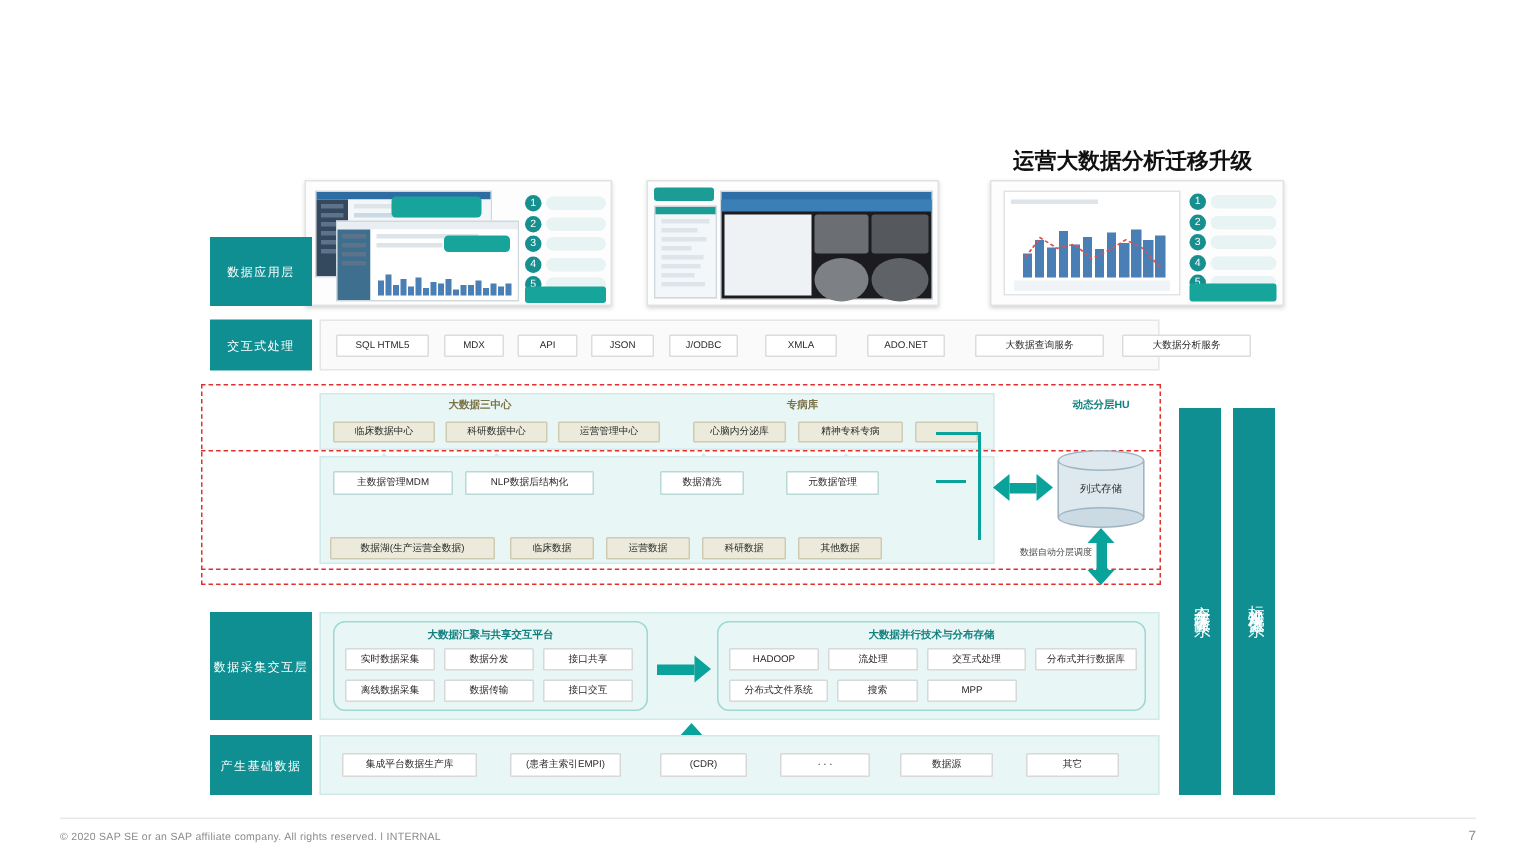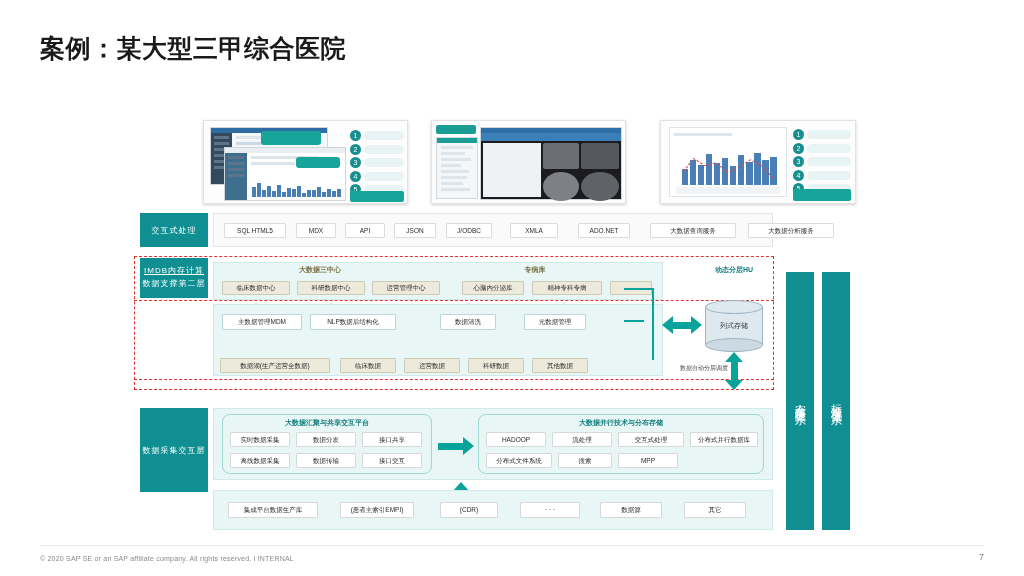--- a/index.html
+++ b/index.html
@@ -160,21 +160,20 @@
     position: absolute; right: 40px; bottom: 14px;
     font-size: 9px; color: #8a8a8a;
   }
   .rule { position:absolute; left:40px; right:40px; bottom:30px; height:1px; background:#e9e9e9; }
 </style>
 </head>
 <body>
 
 <div class="slide">
 
-  <div class="page-title">案例：某大型三甲综合医院</div>
 
   <div class="shot-card" style="left:203px; top:120px; width:205px; height:84px;">
     <div class="mini mini-browser" style="left:6px; top:6px; width:118px; height:58px;">
       <div class="mini-topbar" style="background:#2e6da4;"></div>
       <div class="mini-side">
           <i></i>
           <i></i>
           <i></i>
           <i></i>
           <i></i>
@@ -270,20 +269,21 @@
         <div style="position:absolute; left:0; top:0; right:0; height:8px; background:#3b7fb8;"></div>
         <div style="position:absolute; left:2px; top:10px; width:58px; bottom:2px; background:#eef2f5;"></div>
         <div style="position:absolute; left:62px; top:10px; width:36px; height:26px; background:#6b6f74; border-radius:2px;"></div>
         <div style="position:absolute; left:100px; top:10px; width:38px; height:26px; background:#55585c; border-radius:2px;"></div>
         <div style="position:absolute; left:62px; top:39px; width:36px; height:29px; background:#7d8186; border-radius:50%;"></div>
         <div style="position:absolute; left:100px; top:39px; width:38px; height:29px; background:#5f6367; border-radius:50%;"></div>
       </div>
     </div>
   </div>
 
+  <div class="shot-head" style="left:655px; top:98px; width:200px;">运营大数据分析迁移升级</div>
   <div class="shot-card" style="left:660px; top:120px; width:196px; height:84px;">
     <div class="mini" style="left:8px; top:6px; width:118px; height:70px; background:#ffffff; border:1px solid #dfe4e8;">
       <div class="mini-row" style="width:50%; margin-top:5px;"></div>
       <div class="bars" style="left:10%; right:8%; bottom:16%; height:52%;">
         <span style="height:45%"></span>
           <span style="height:72%"></span>
           <span style="height:58%"></span>
         <span style="height:88%"></span>
           <span style="height:62%"></span>
           <span style="height:78%"></span>
@@ -317,26 +317,24 @@
           <s></s>
         </div>
       <div class="numitem">
           <b>5</b>
           <s></s>
         </div>
     </div>
     <div class="greenbar" style="left:132px; top:68px; width:58px; height:12px; background:#17a59b;"></div>
   </div>
 
+  <div class="layer-label" style="left:140px; top:158px; width:68px; height:46px;">数据应用层</div>
   <div class="layer-label" style="left:140px; top:213px; width:68px; height:34px;">交互式处理</div>
-  <div class="layer-label two-line" style="left:140px; top:258px; width:68px; height:40px;">
-    <span class="imdb">IMDB内存计算</span>
-    <span>数据支撑第二层</span>
-  </div>
-  <div class="layer-label" style="left:140px; top:408px; width:68px; height:84px;">数据采集交互层</div>
+  <div class="layer-label" style="left:140px; top:408px; width:68px; height:72px;">数据采集交互层</div>
+  <div class="layer-label" style="left:140px; top:490px; width:68px; height:40px;">产生基础数据</div>
 
   <div class="band white" style="left:213px; top:213px; width:560px; height:34px;"></div>
   <div class="chip svc" style="left:224px; top:223px; width:62px; height:15px;">SQL HTML5</div>
   <div class="chip svc" style="left:296px; top:223px; width:40px; height:15px;">MDX</div>
   <div class="chip svc" style="left:345px; top:223px; width:40px; height:15px;">API</div>
   <div class="chip svc" style="left:394px; top:223px; width:42px; height:15px;">JSON</div>
   <div class="chip svc" style="left:446px; top:223px; width:46px; height:15px;">J/ODBC</div>
   <div class="chip svc" style="left:510px; top:223px; width:48px; height:15px;">XMLA</div>
   <div class="chip svc" style="left:578px; top:223px; width:52px; height:15px;">ADO.NET</div>
   <div class="chip svc" style="left:650px; top:223px; width:86px; height:15px;">大数据查询服务</div>

